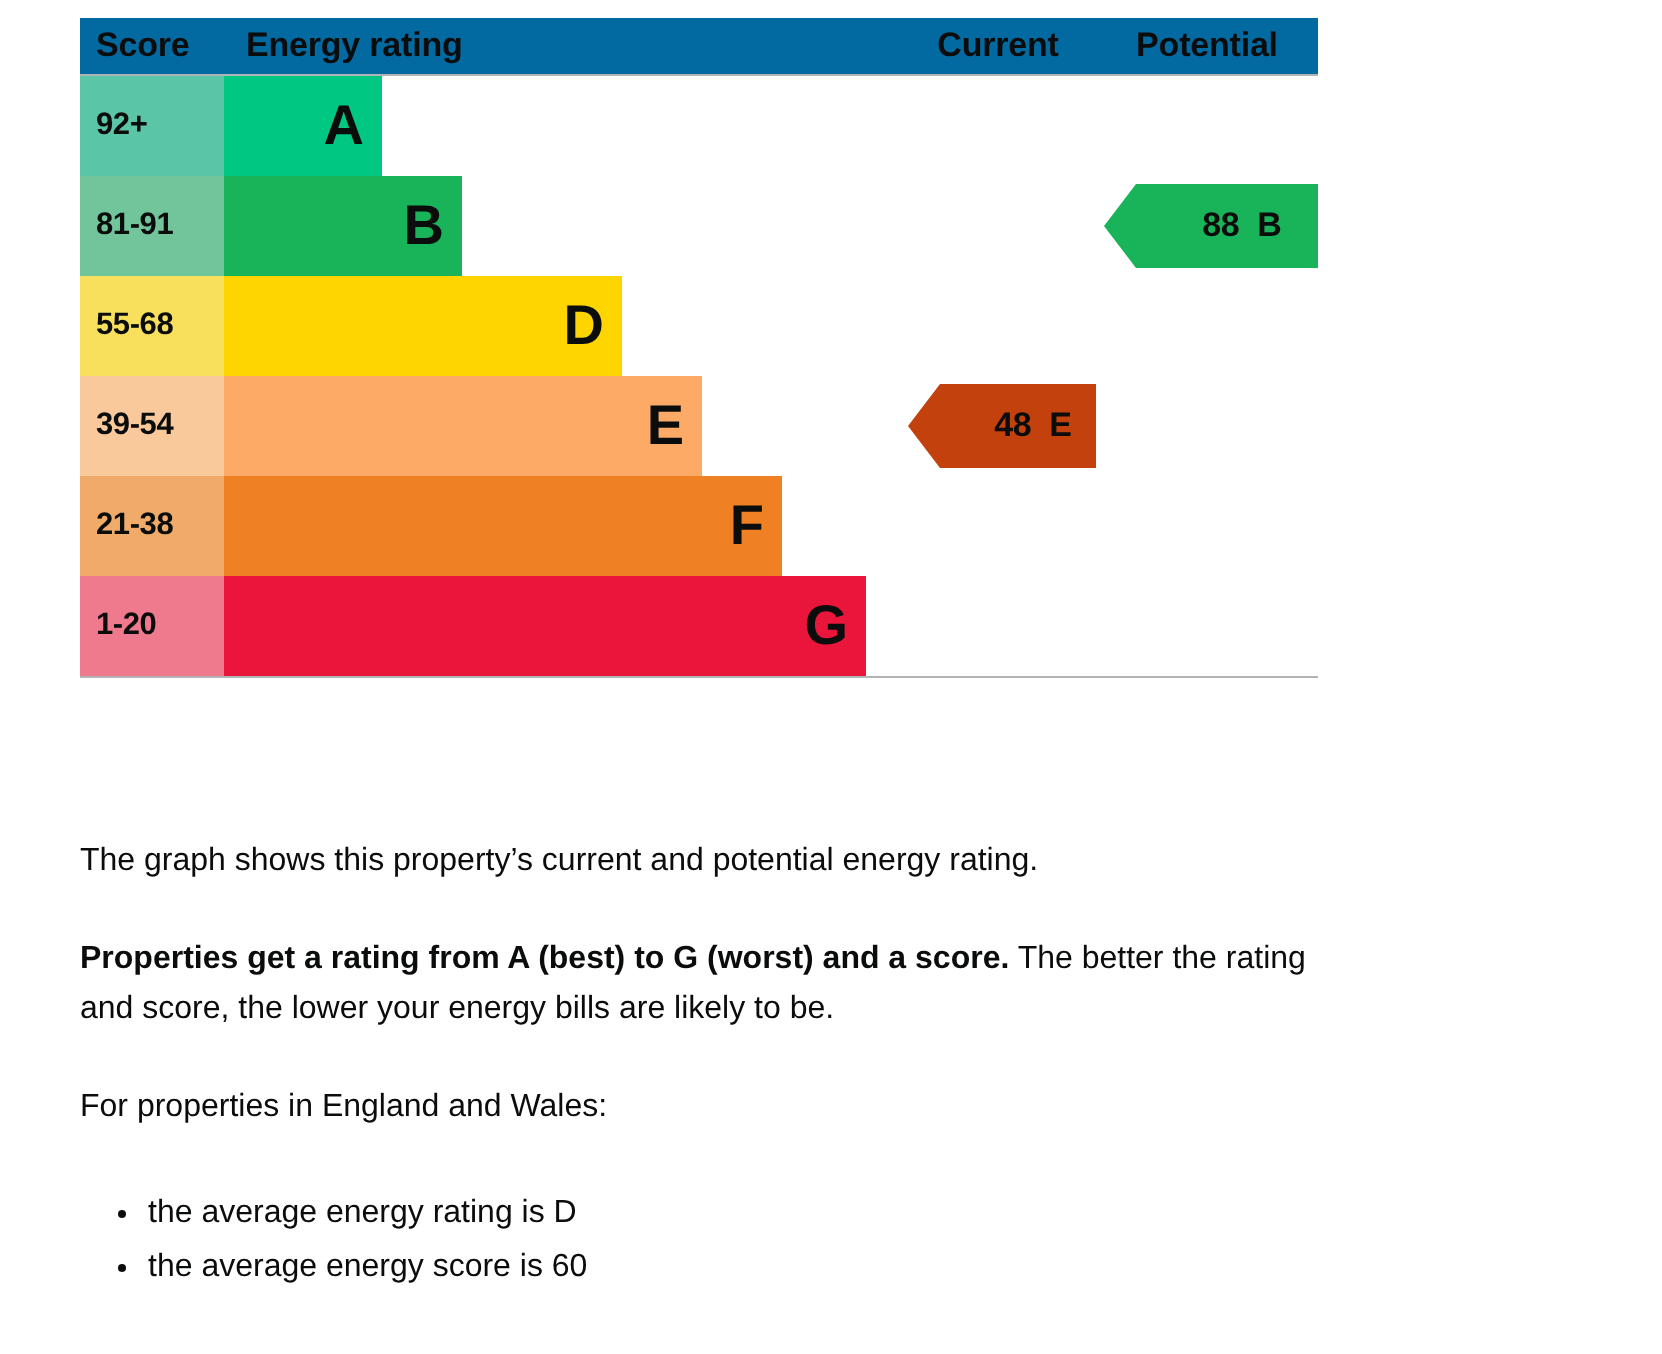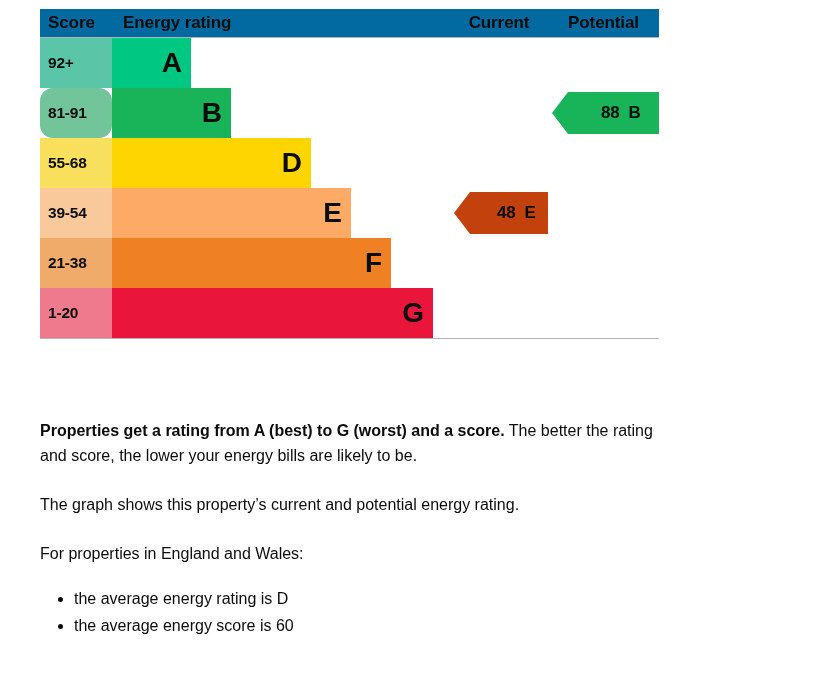--- a/index.html
+++ b/index.html
@@ -133,21 +133,21 @@
   .copy {
     position: absolute;
     left: 40px;
     top: 418px;
     width: 640px;
     font-size: 16px;
     line-height: 25px;
     color: #0b0c0c;
   }
   .copy p { margin: 0 0 24px 0; }
-  .copy p.tight { margin-bottom: 20px; }
+  .copy p.tight { margin-bottom: 28px; }
   .copy strong { font-weight: bold; }
   .copy ul {
     margin: 10px 0 0 0;
     padding-left: 34px;
     list-style: disc;
   }
   .copy li { margin-bottom: 2px; }
 </style>
 </head>
 <body>
@@ -174,21 +174,21 @@
           <td class="cell-score" style="background: rgb(91, 197, 167);">92+</td>
           <td class="cell-bar">
             <div class="bar" style="background: rgb(0, 199, 129); width: 79px;">
               <span class="bar-letter">A</span>
             </div>
           </td>
           <td class="cell-current"></td>
           <td class="cell-potential"></td>
         </tr>
         <tr class="band-row">
-          <td class="cell-score" style="background: rgb(114, 196, 155); border-radius: 13px;">81-91</td>
+          <td class="cell-score" style="background: rgb(114, 196, 155);">81-91</td>
           <td class="cell-bar">
             <div class="bar" style="background: rgb(25, 180, 89); width: 119px;">
               <span class="bar-letter">B</span>
             </div>
           </td>
           <td class="cell-current"></td>
           <td class="cell-potential">
             <div class="badge" style="background: rgb(25, 180, 89);">
               <span class="badge-score">88</span>
               <span class="badge-letter">B</span>
@@ -237,22 +237,22 @@
               <span class="bar-letter">G</span>
             </div>
           </td>
           <td class="cell-current"></td>
           <td class="cell-potential"></td>
         </tr>
       </tbody>
   </table>
 
   <div class="copy">
+    <p>The graph shows this property’s current and potential energy rating.</p>
     <p><strong>Properties get a rating from A (best) to G (worst) and a score.</strong><span> The better the rating and score, the lower your energy bills are likely to be.</span></p>
-    <p>The graph shows this property’s current and potential energy rating.</p>
     <p class="tight">For properties in England and Wales:</p>
     <ul id="copy-bullets">
         <li>the average energy rating is D</li>
         <li>the average energy score is 60</li>
       </ul>
   </div>
 
 </div>
 
 </body></html>

